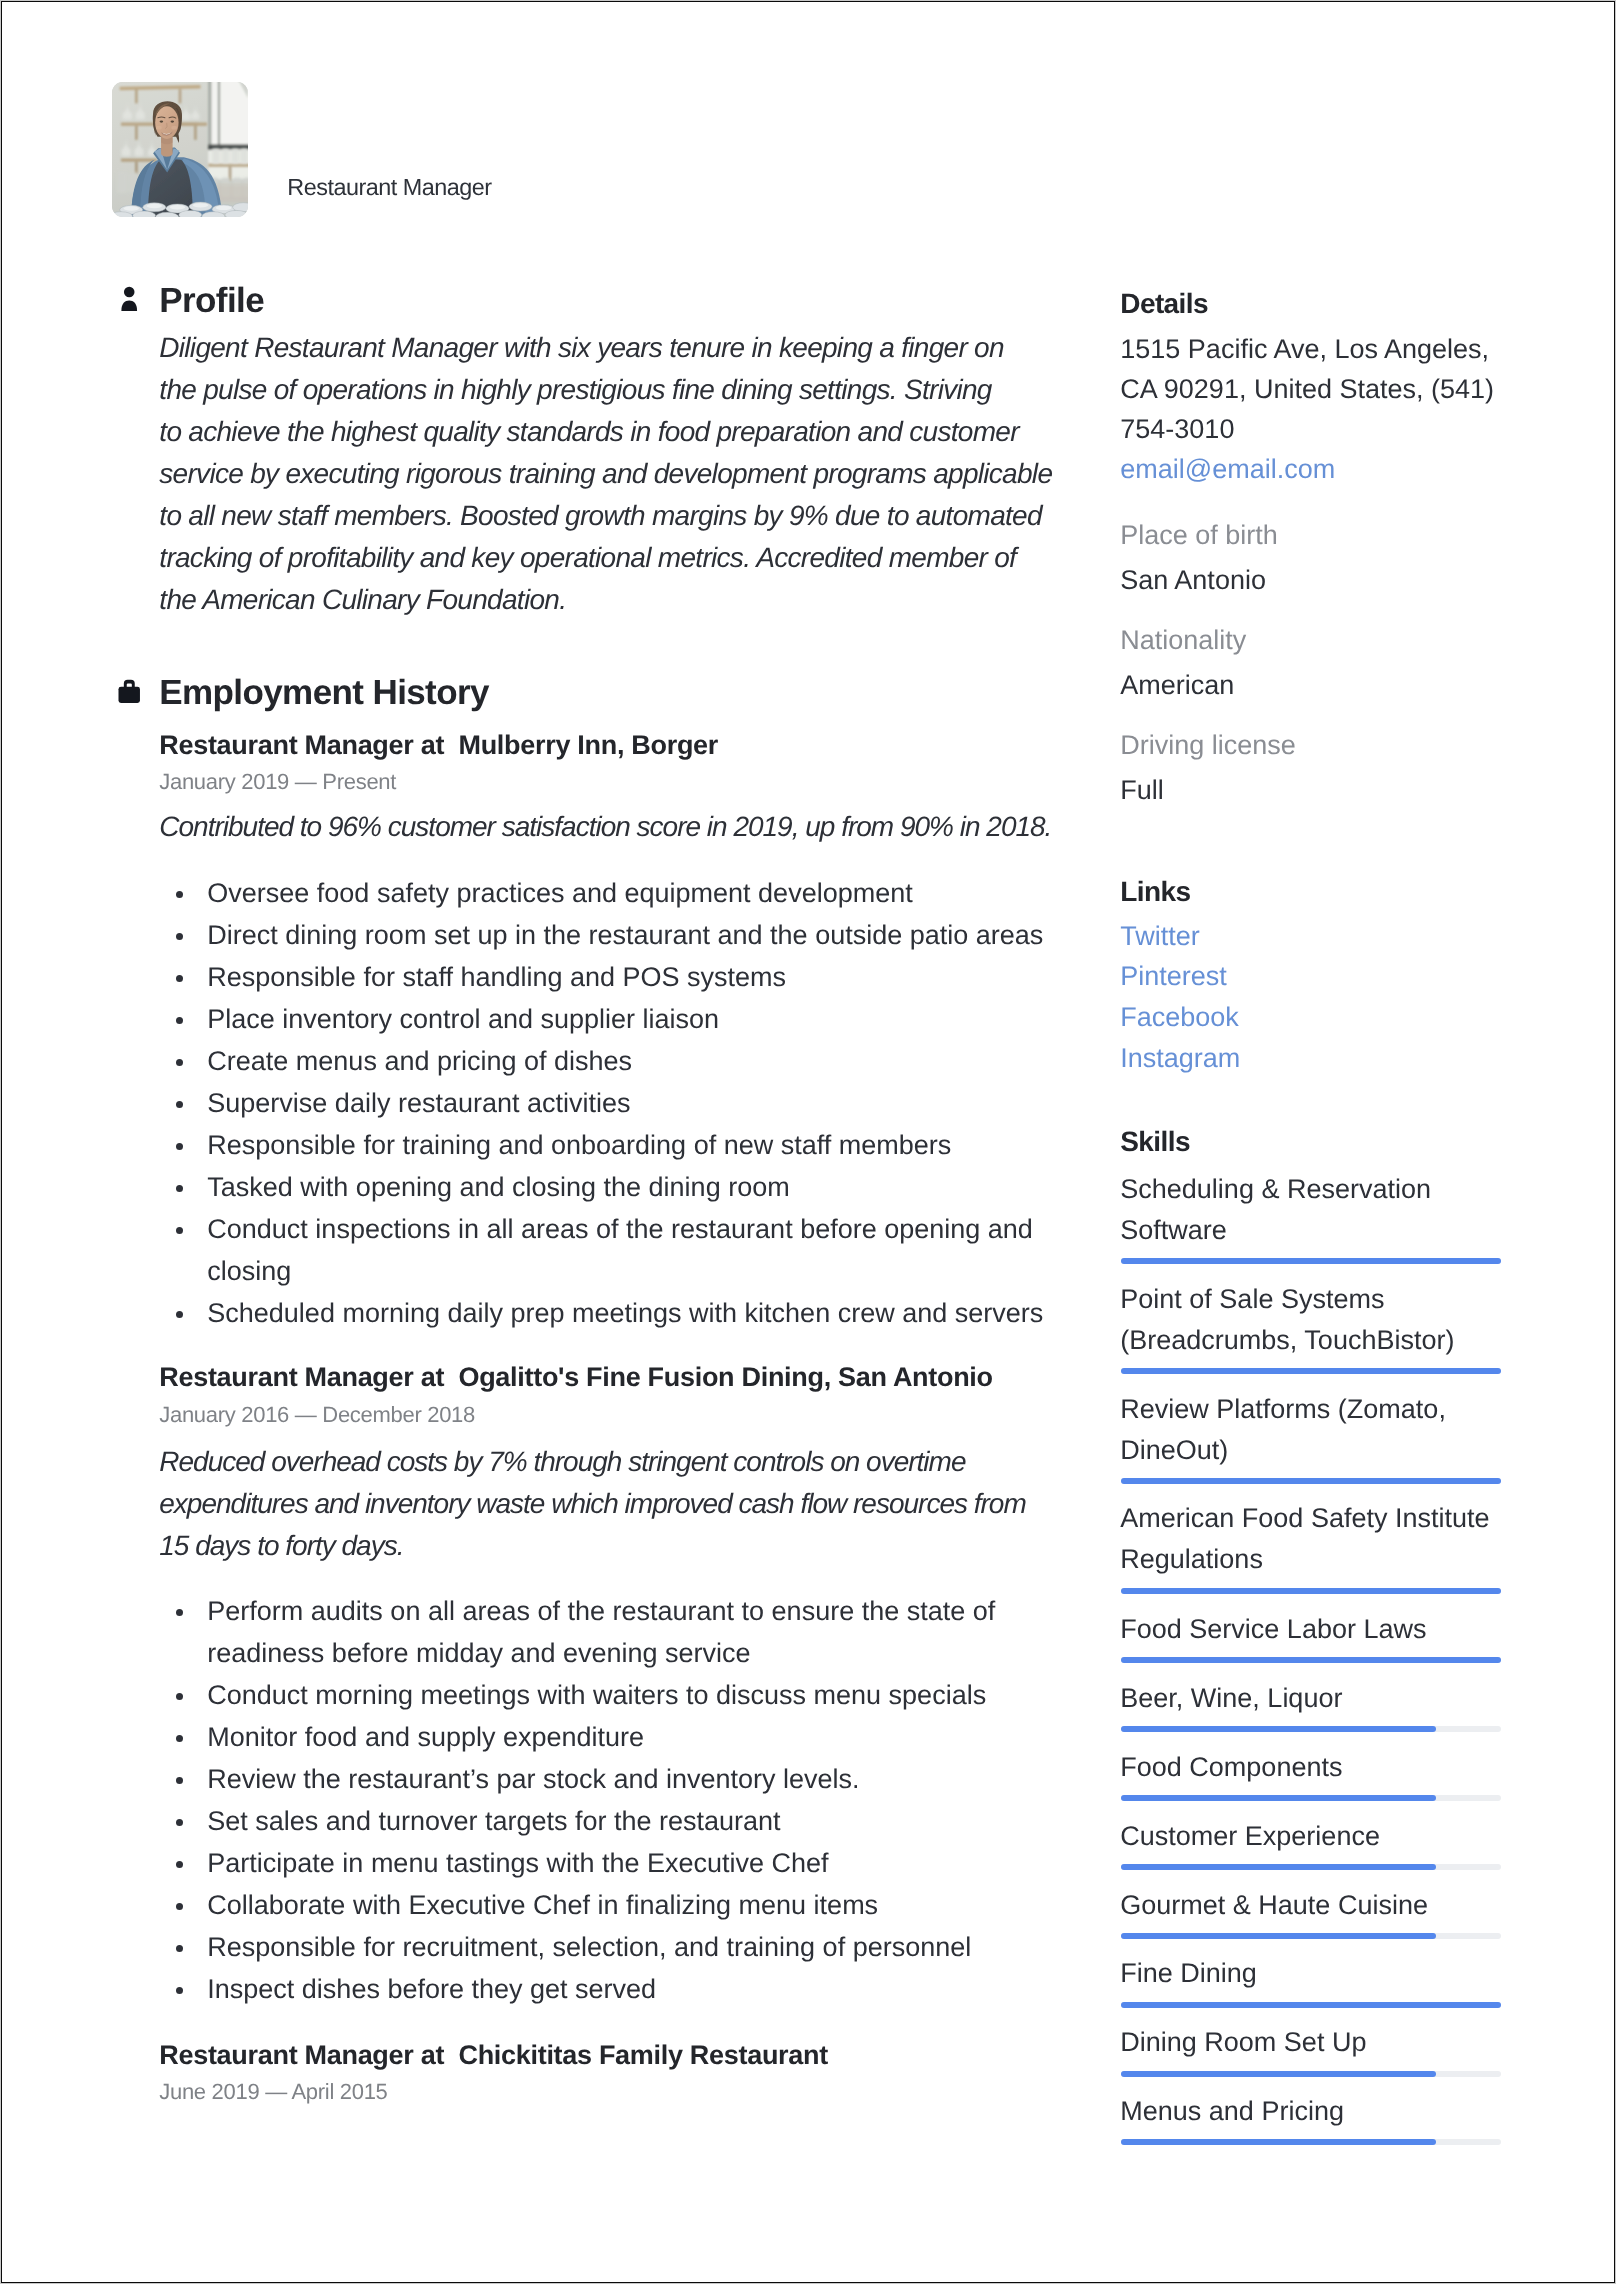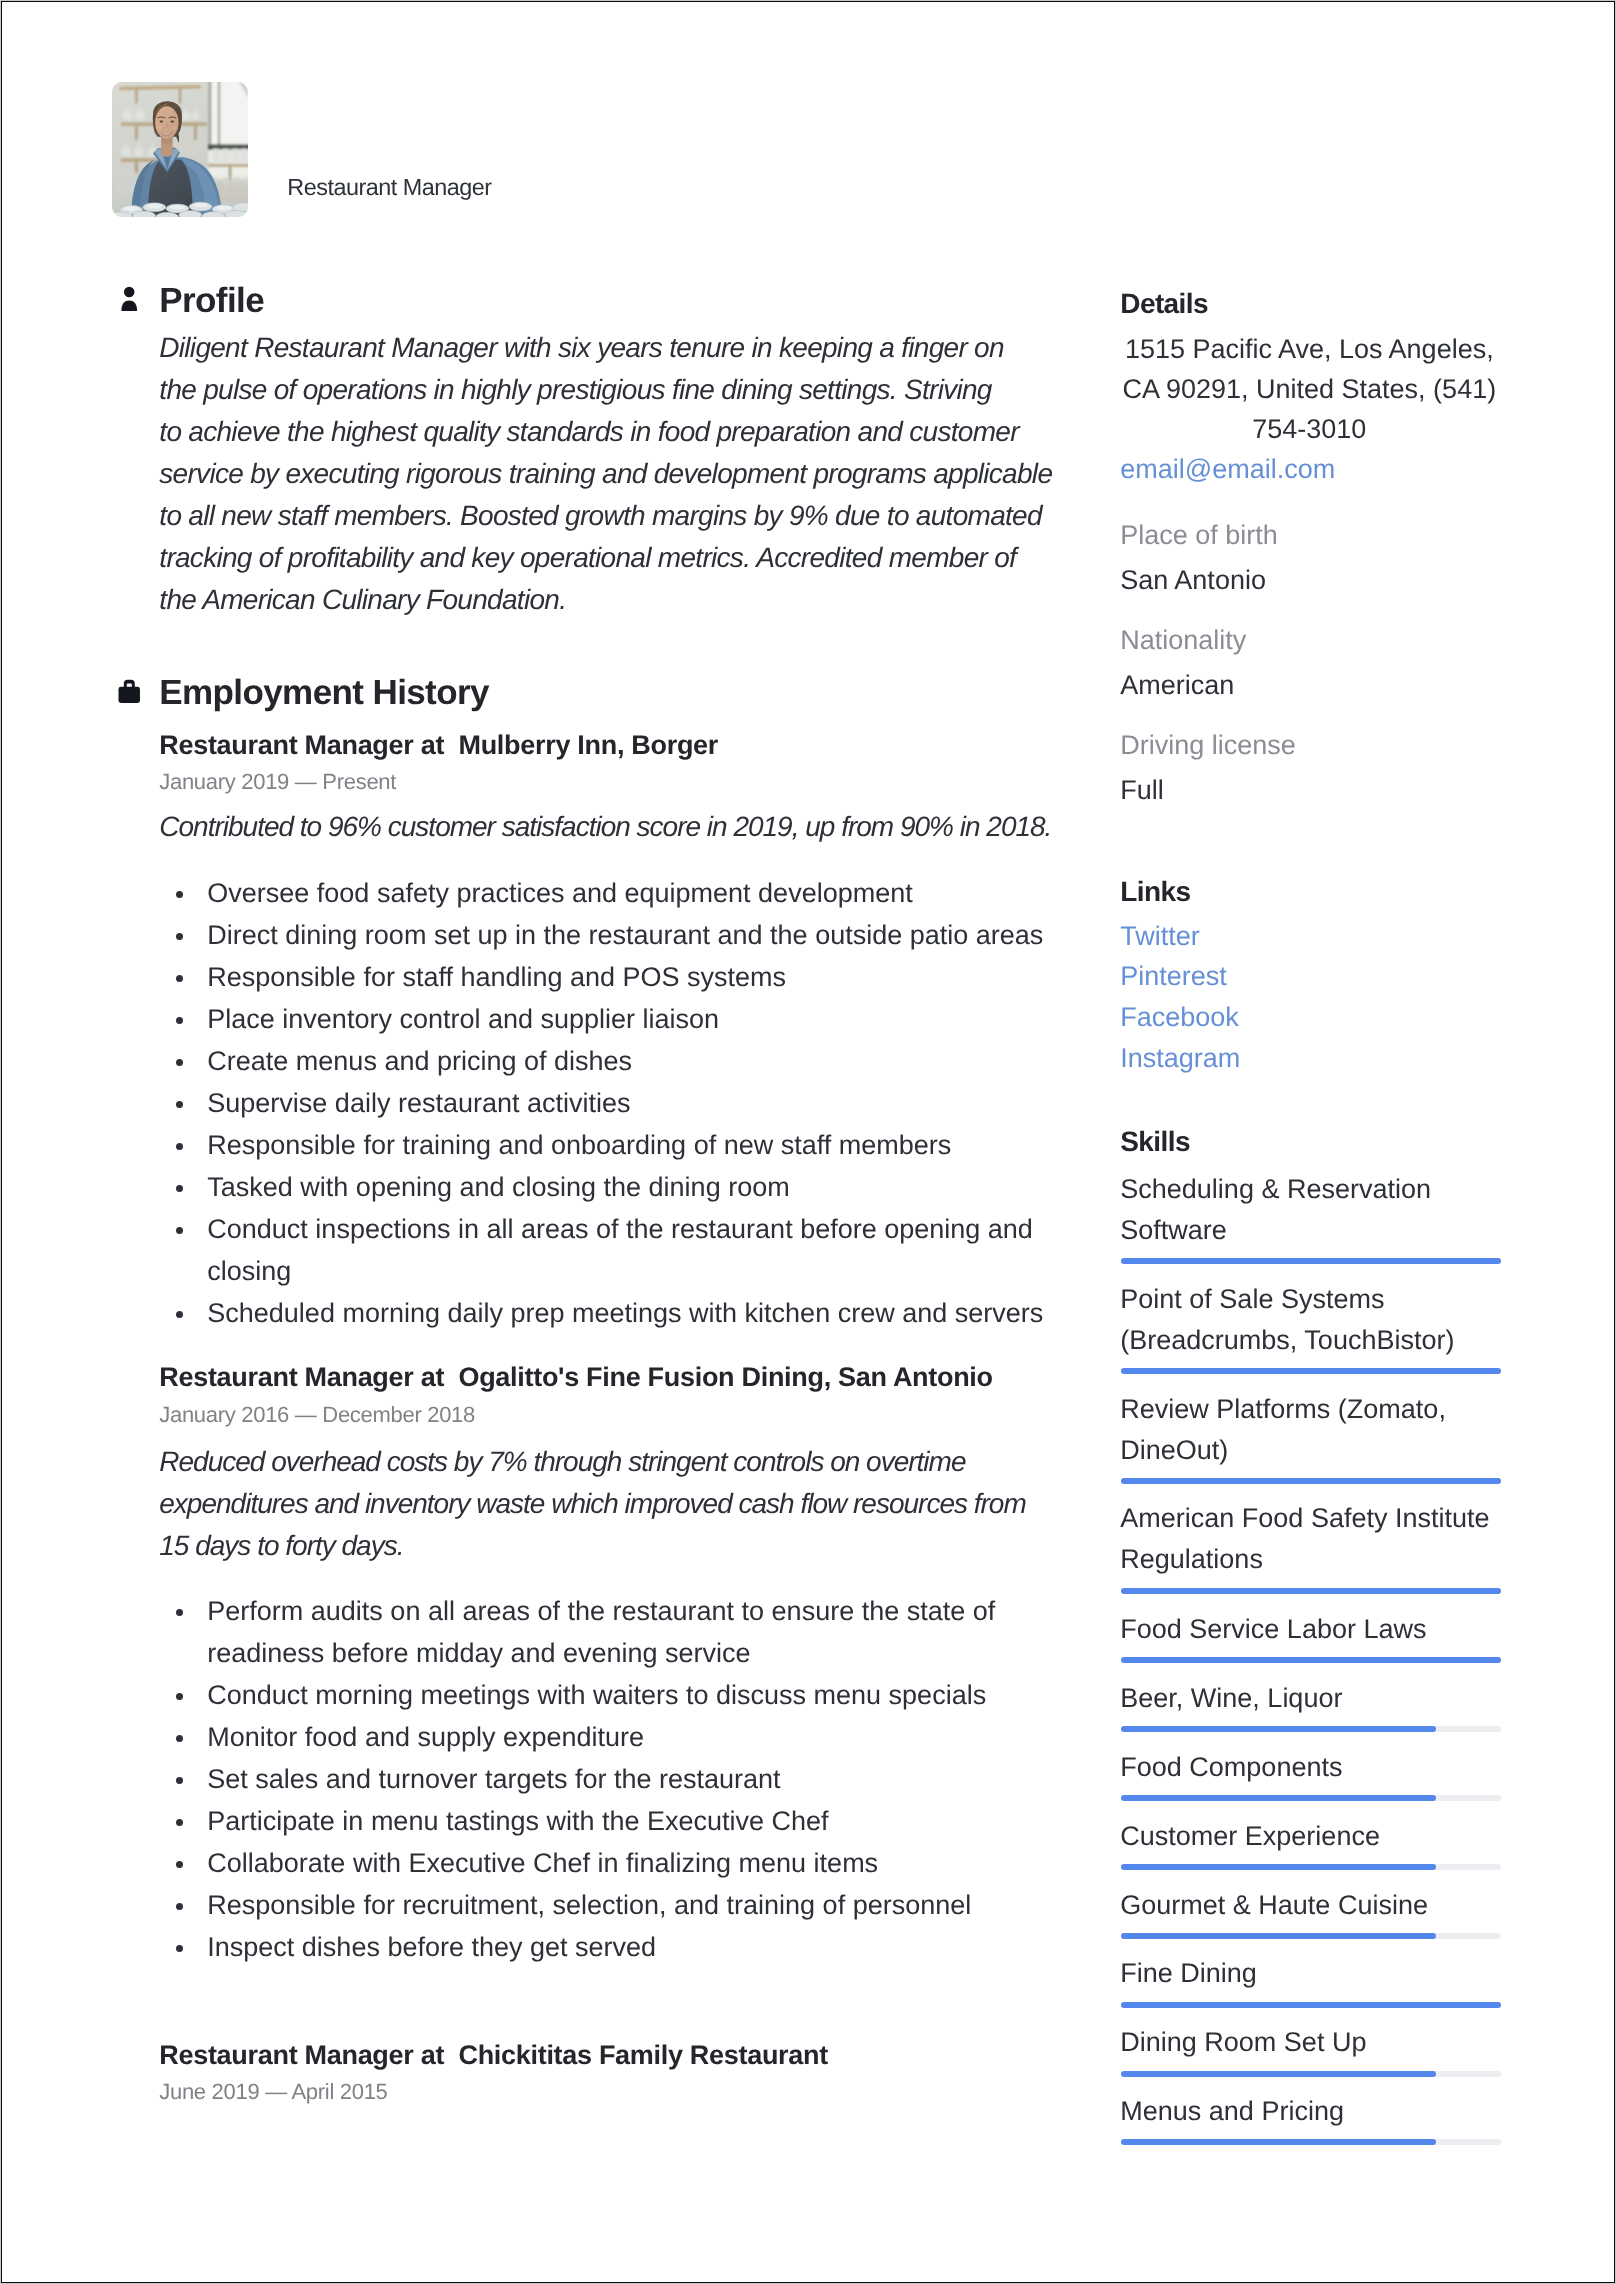--- a/index.html
+++ b/index.html
@@ -42,21 +42,21 @@
   .job-date{font-size:22px;color:#7f8287;letter-spacing:-0.3px;line-height:22px;left:0;}
   ul.duties{list-style:none;margin:0;padding:0;left:0;width:884px;}
   ul.duties li{position:relative;padding-left:48px;font-size:27px;color:#2d3037;
                letter-spacing:0px;line-height:42px;}
   ul.duties li:before{content:"";position:absolute;left:17px;top:19px;width:7.2px;height:7.2px;
                       border-radius:50%;background:#2d3037;}
 
   
   .rhead{font-size:28px;font-weight:700;color:#24262b;letter-spacing:-0.6px;
          line-height:28px;left:0;}
-  .rtext{font-size:27px;color:#2d3037;letter-spacing:0;line-height:40px;width:378px;left:0;text-align:center;}
+  .rtext{font-size:27px;color:#2d3037;letter-spacing:0;line-height:40px;width:378px;left:0;}
   .rlabel{font-size:27px;color:#8a8d93;letter-spacing:0;line-height:27px;left:0;}
   .rvalue{font-size:27px;color:#2d3037;letter-spacing:0;line-height:27px;left:0;}
   .link{font-size:27px;color:#6690d6;letter-spacing:0;line-height:27px;left:0;
         text-decoration:none;display:block;}
   .skill-name{font-size:27px;color:#2d3037;letter-spacing:0;line-height:41px;
               width:378px;left:0;}
   .bar{left:0.7px;width:380px;height:5.9px;border-radius:3.3px;background:#eceef1;}
   .bar > i{position:absolute;left:0;top:0;height:100%;border-radius:3.3px;background:#5487ec;display:block;}
 </style>
 </head>
@@ -275,20 +275,21 @@
       <div class="abs job-date" style="top:1401px">January 2016 — December 2018</div>
       <div class="abs job-desc" style="top:1438px">
         <div class="pl">Reduced overhead costs by 7% through stringent controls on overtime</div>
         <div class="pl">expenditures and inventory waste which improved cash flow resources from</div>
         <div class="pl">15 days to forty days.</div>
       </div>
       <ul class="abs duties" style="top:1587px">
         <li>Perform audits on all areas of the restaurant to ensure the state of readiness before midday and evening service</li>
         <li>Conduct morning meetings with waiters to discuss menu specials</li>
         <li>Monitor food and supply expenditure</li>
+        <li>Review the restaurant’s par stock and inventory levels.</li>
         <li>Set sales and turnover targets for the restaurant</li>
         <li>Participate in menu tastings with the Executive Chef</li>
         <li>Collaborate with Executive Chef in finalizing menu items</li>
         <li>Responsible for recruitment, selection, and training of personnel</li>
         <li>Inspect dishes before they get served</li>
       </ul>
 
       <div class="abs job-title" style="top:2039px">Restaurant Manager at  Chickititas Family Restaurant</div>
       <div class="abs job-date" style="top:2078px">June 2019 — April 2015</div>
     </div>

